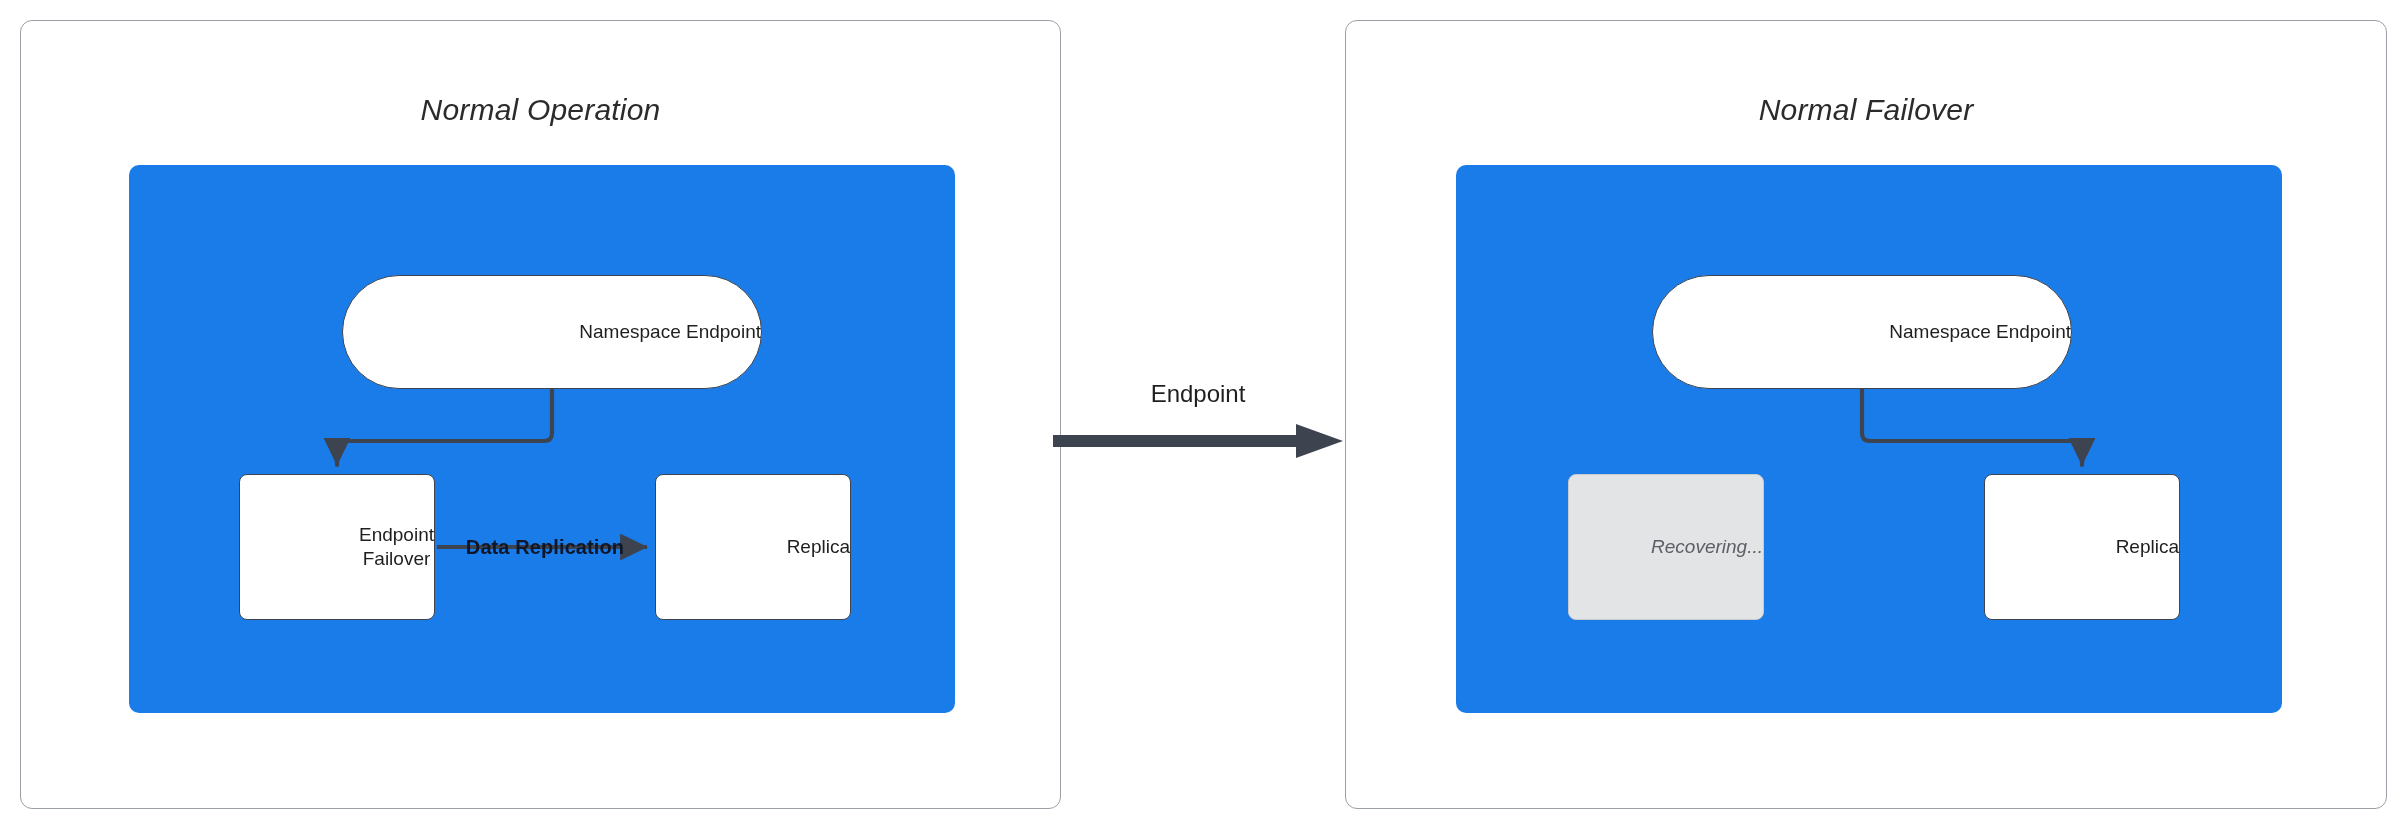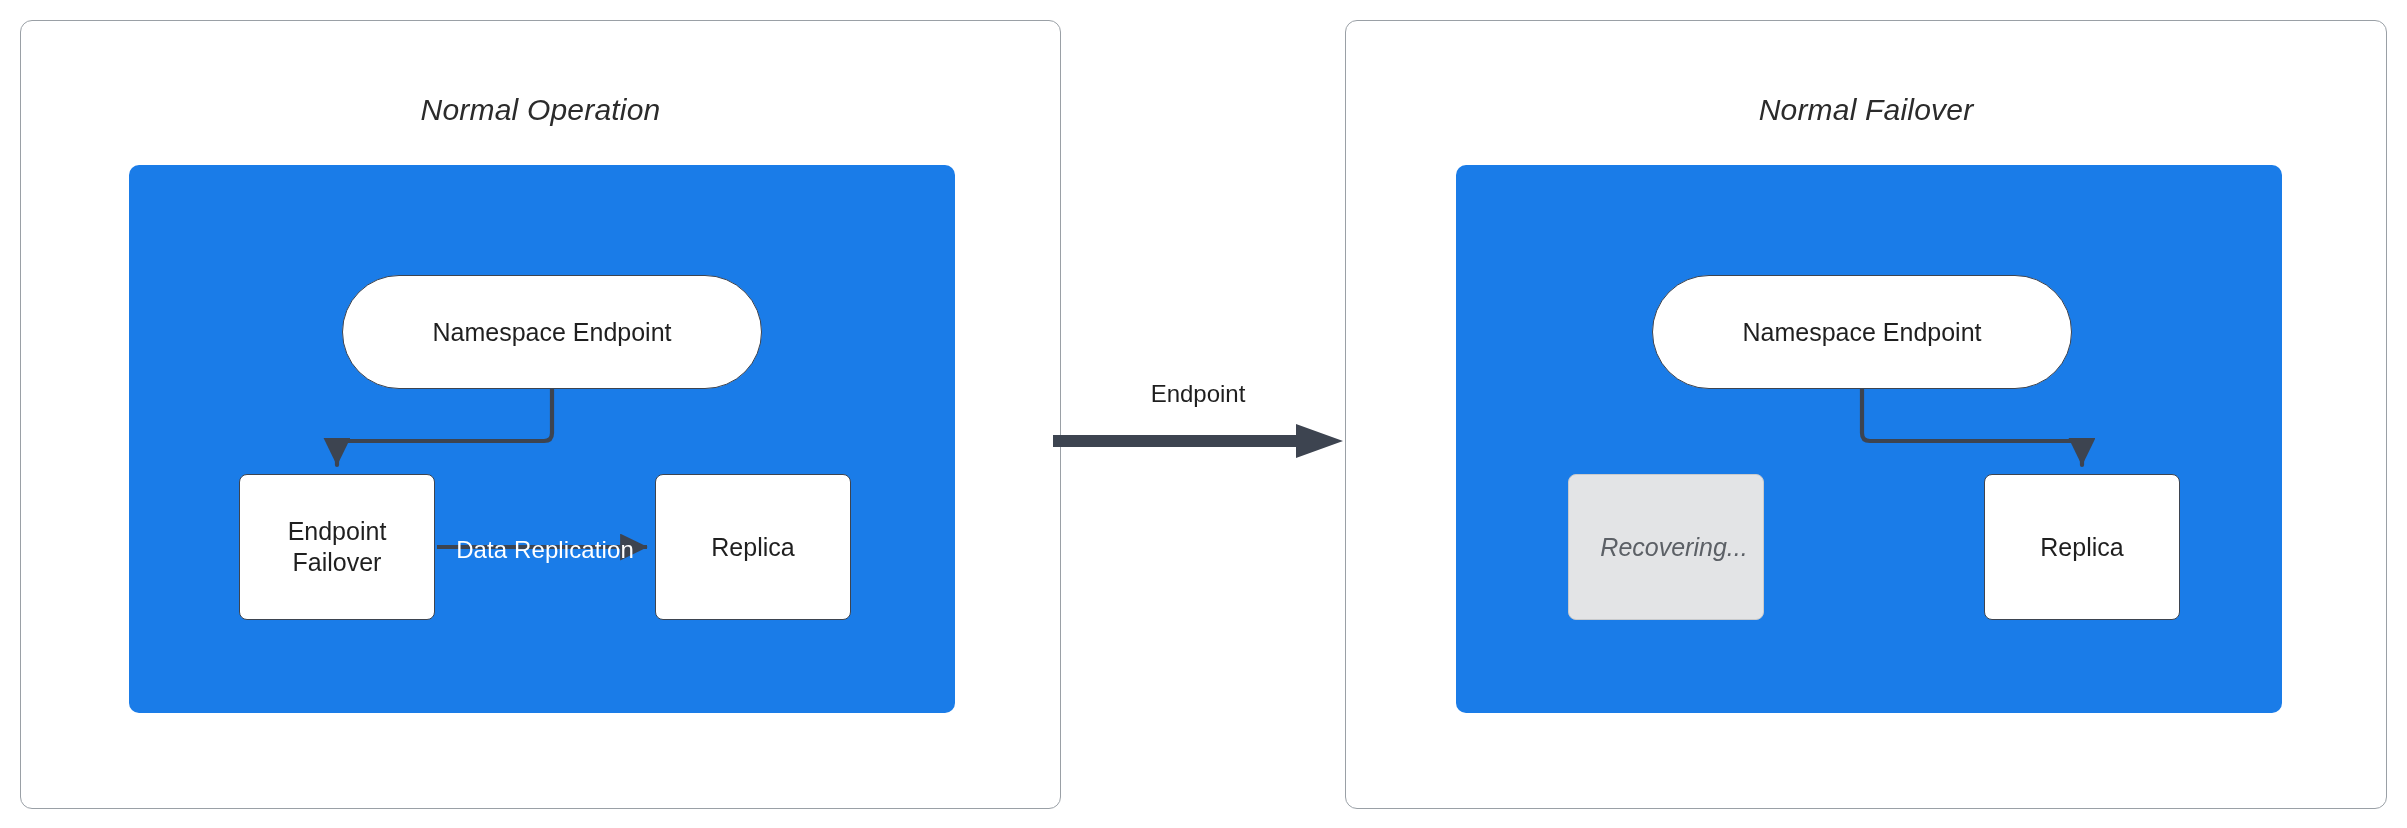--- a/index.html
+++ b/index.html
@@ -38,24 +38,24 @@
     border-radius:10px;
     box-sizing:border-box;
   }
   #cluster-left{left:108px;top:144px;width:826px;height:548px;}
   #cluster-right{left:110px;top:144px;width:826px;height:548px;}
 
   
   .node{
     position:absolute;
     box-sizing:border-box;
-    display:flex;align-items:center;justify-content:center;
+    display:flex;align-items:center;justify-content:flex-end;
     text-align:center;
     color:#1f1f1f;
-    font-size:25px;
+    font-size:19px;
     line-height:1.24;
     background:#ffffff;
     border:1.7px solid #3d4450;
   }
   .node.pill{border-radius:999px;}
   .node.box{border-radius:8px;}
   .node.ghost{
     background:#e3e4e6;
     border:1.7px solid #c9cacc;
     color:#5c6066;
@@ -71,23 +71,23 @@
   #node-endpoint-right{left:196px;top:110px;width:420px;height:114px;}
   #node-recovering{left:112px;top:309px;width:196px;height:146px;padding-left:16px;}
   #node-replica-right{left:528px;top:309px;width:196px;height:146px;}
 
   
   .conn{position:absolute;left:0;top:0;width:100%;height:100%;overflow:visible;pointer-events:none;}
 
   
   .edge-label{
     position:absolute;
-    font-size:24px;
-    font-weight:normal;
-    color:#ffffff;
+    font-size:20px;
+    font-weight:bold;
+    color:#0f172a;
     white-space:nowrap;
     letter-spacing:.1px;
   }
   #label-data-replication{left:306px;top:371px;width:220px;text-align:center;}
 
   
   #failover-group{position:absolute;left:1053px;top:380px;width:300px;height:90px;}
   #failover-label{
     position:absolute;left:0;top:0;width:290px;
     text-align:center;

